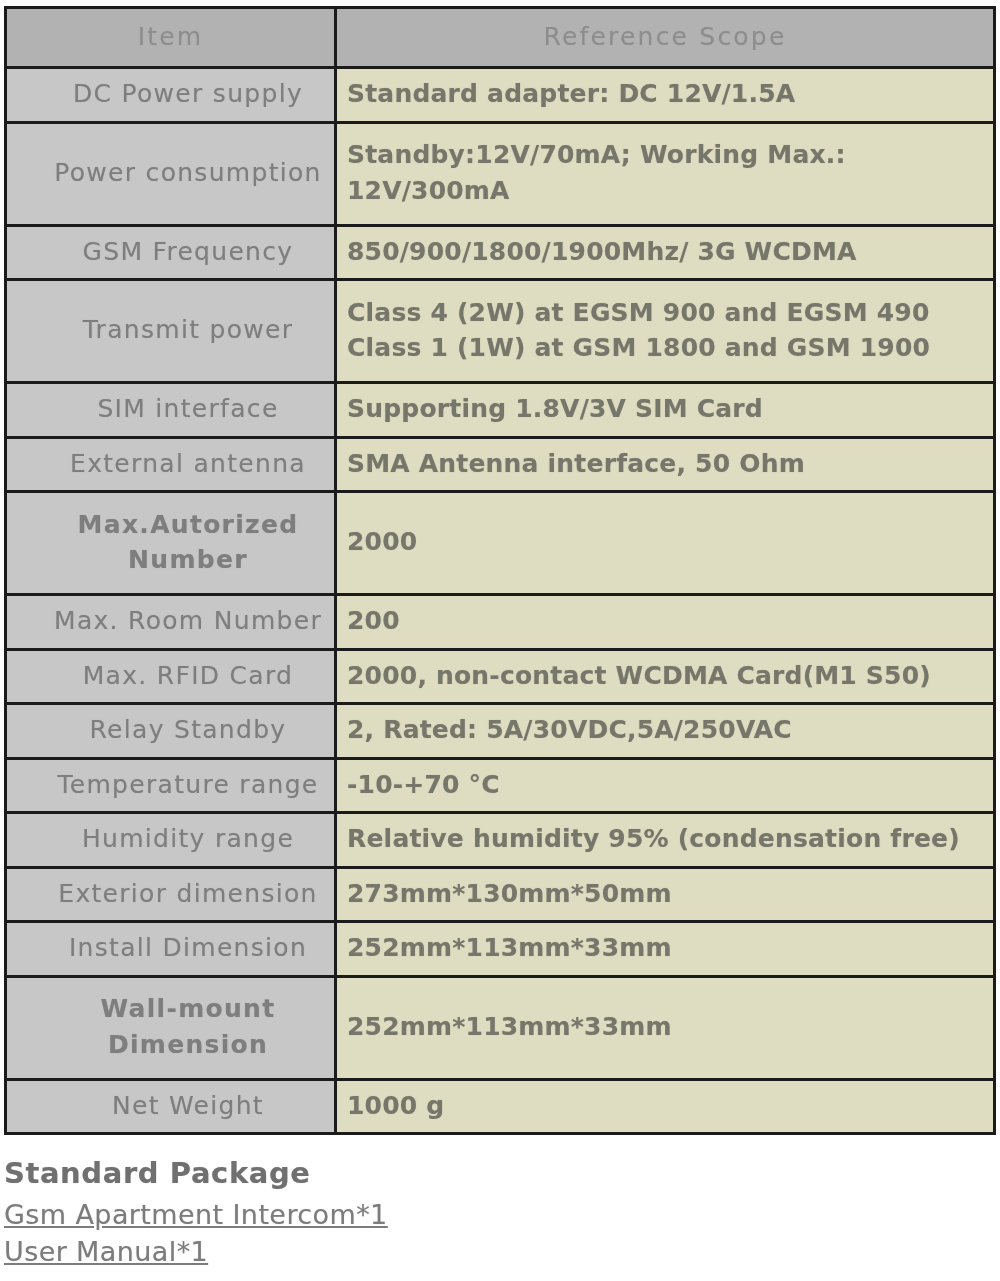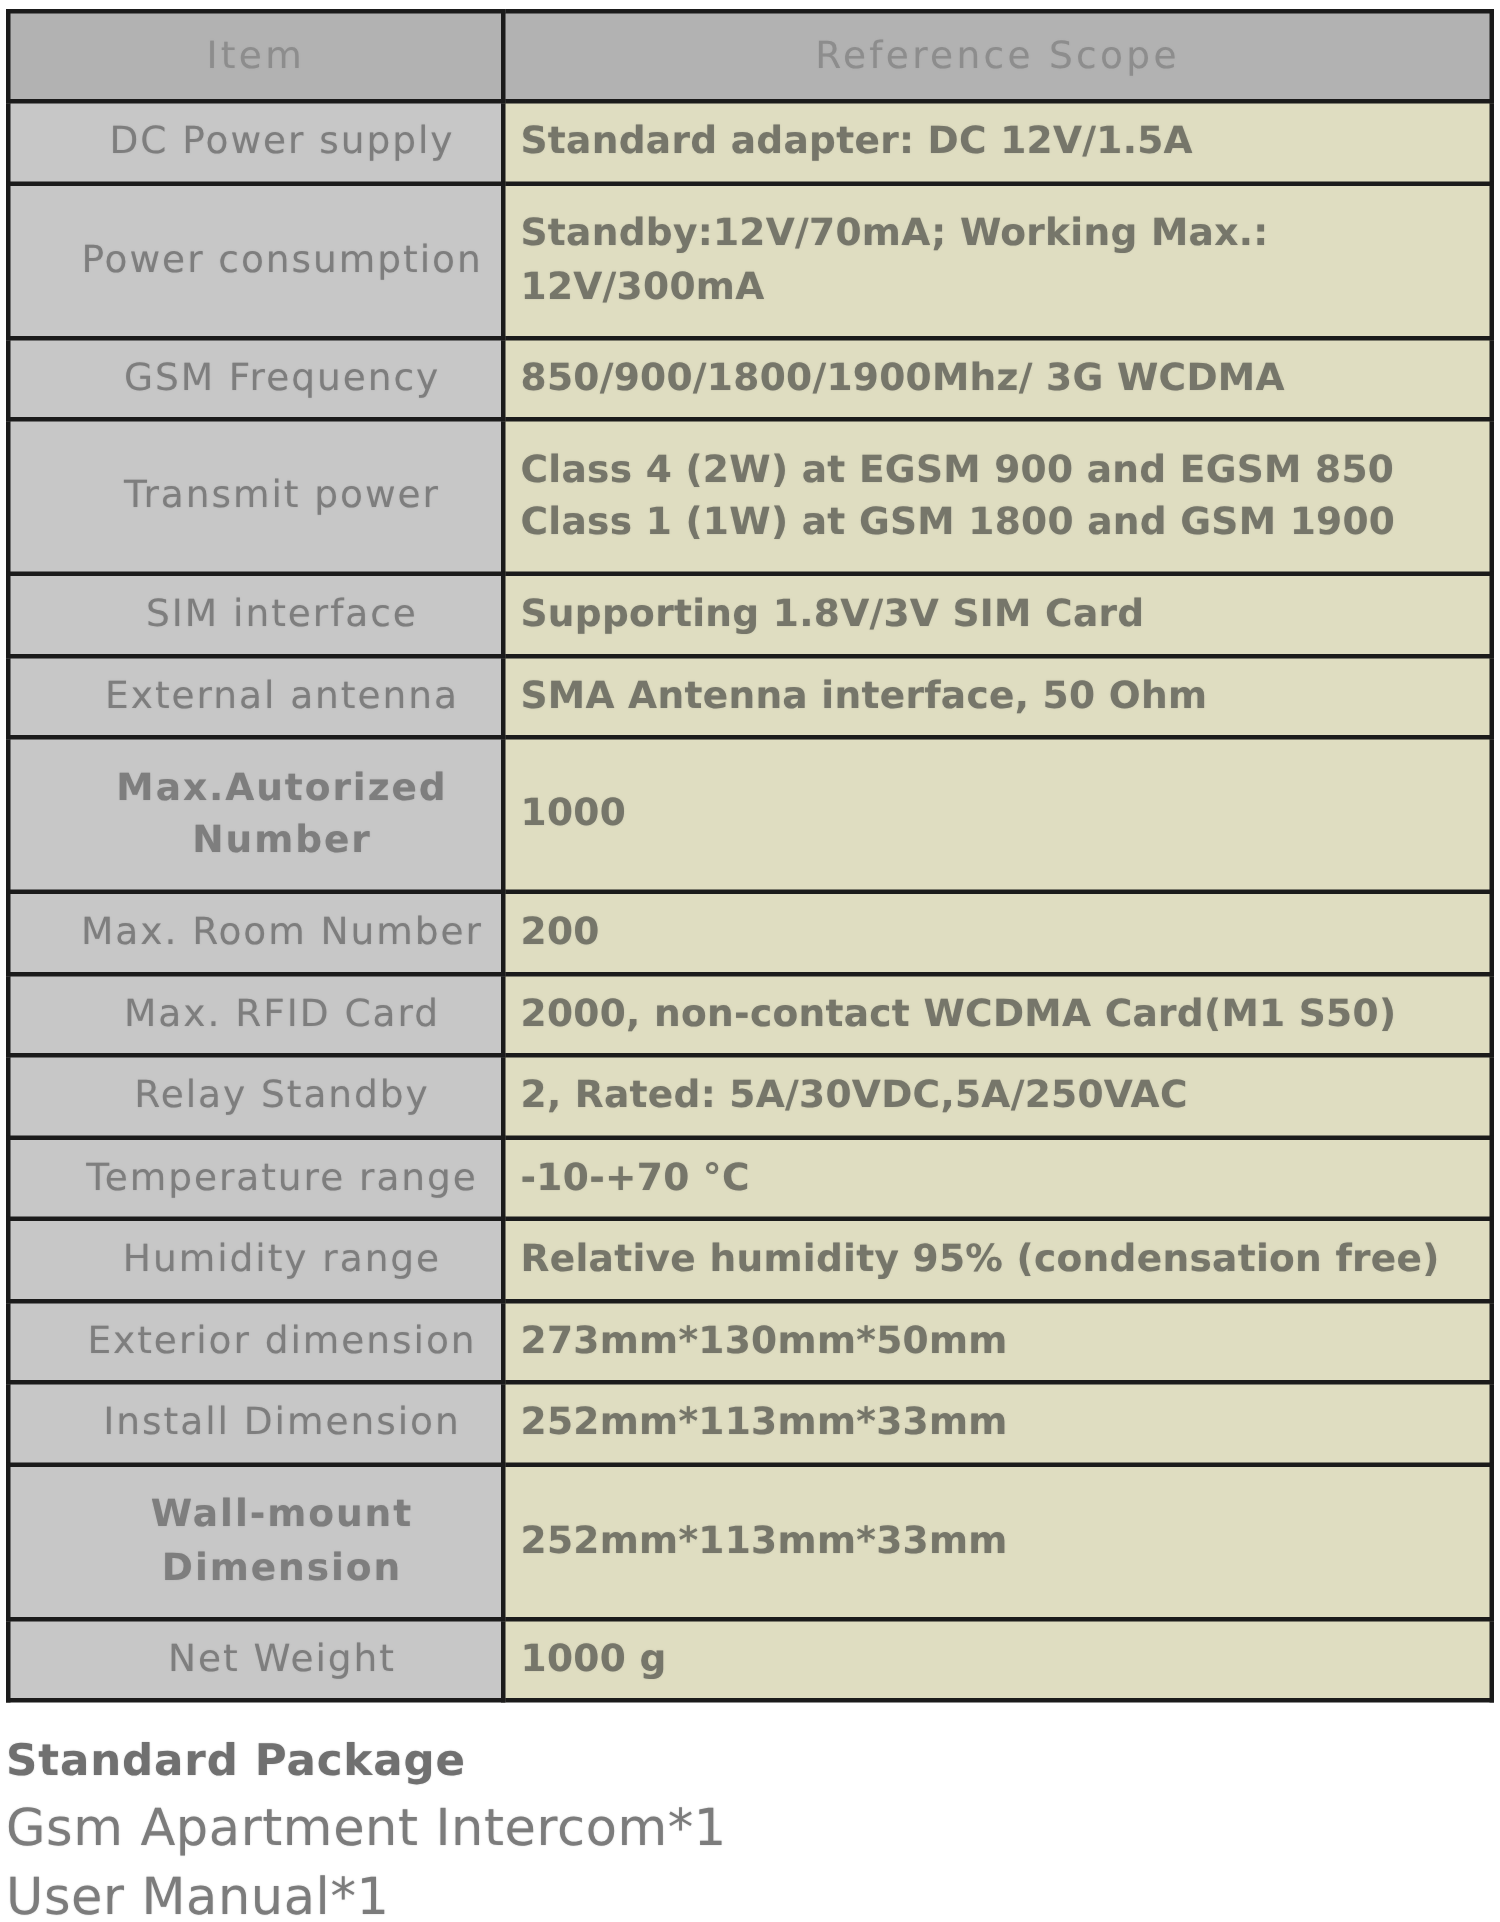--- a/index.html
+++ b/index.html
@@ -106,25 +106,26 @@
   .package-title {
     font-size: 29px;
     font-weight: bold;
     line-height: 1.28;
     color: #707070;
     letter-spacing: 0.6px;
     text-shadow: 0 0 1px rgba(150,150,150,0.6);
     margin: 12px 0 5px 0;
   }
   .package-line {
-    font-size: 34px;
+    font-size: 27px;
     line-height: 1.35;
     color: #7c7c7c;
     letter-spacing: 0.4px;
     text-shadow: 0 0 1px rgba(155,155,155,0.6);
+    text-decoration: underline;
   }
 </style>
 </head>
 <body>
 
 <div class="page">
 
   <table class="spec-table">
     <colgroup>
       <col class="col-item">
@@ -171,21 +172,21 @@
               <span class="line2">850/900/1800/1900Mhz/ 3G WCDMA</span>
             </div>
           </td>
         </tr>
         <tr class="h2">
           <td class="item-cell">
             <div class="cell-inner">Transmit power</div>
           </td>
           <td class="scope-cell">
             <div class="cell-inner">
-              <span class="line2">Class 4 (2W) at EGSM 900 and EGSM 850</span>
+              <span class="line2">Class 4 (2W) at EGSM 900 and EGSM 490</span>
               <span class="line2">Class 1 (1W) at GSM 1800 and GSM 1900</span>
             </div>
           </td>
         </tr>
         <tr class="h1">
           <td class="item-cell">
             <div class="cell-inner">SIM interface</div>
           </td>
           <td class="scope-cell">
             <div class="cell-inner">
@@ -205,21 +206,21 @@
         </tr>
         <tr class="h2">
           <td class="item-cell">
             <div class="cell-inner">
               <span class="line2">Max.Autorized</span>
               <span class="line2">Number</span>
             </div>
           </td>
           <td class="scope-cell">
             <div class="cell-inner">
-              <span class="line2">1000</span>
+              <span class="line2">2000</span>
             </div>
           </td>
         </tr>
         <tr class="h1">
           <td class="item-cell">
             <div class="cell-inner">Max. Room Number</div>
           </td>
           <td class="scope-cell">
             <div class="cell-inner">
               <span class="line2">200</span>

